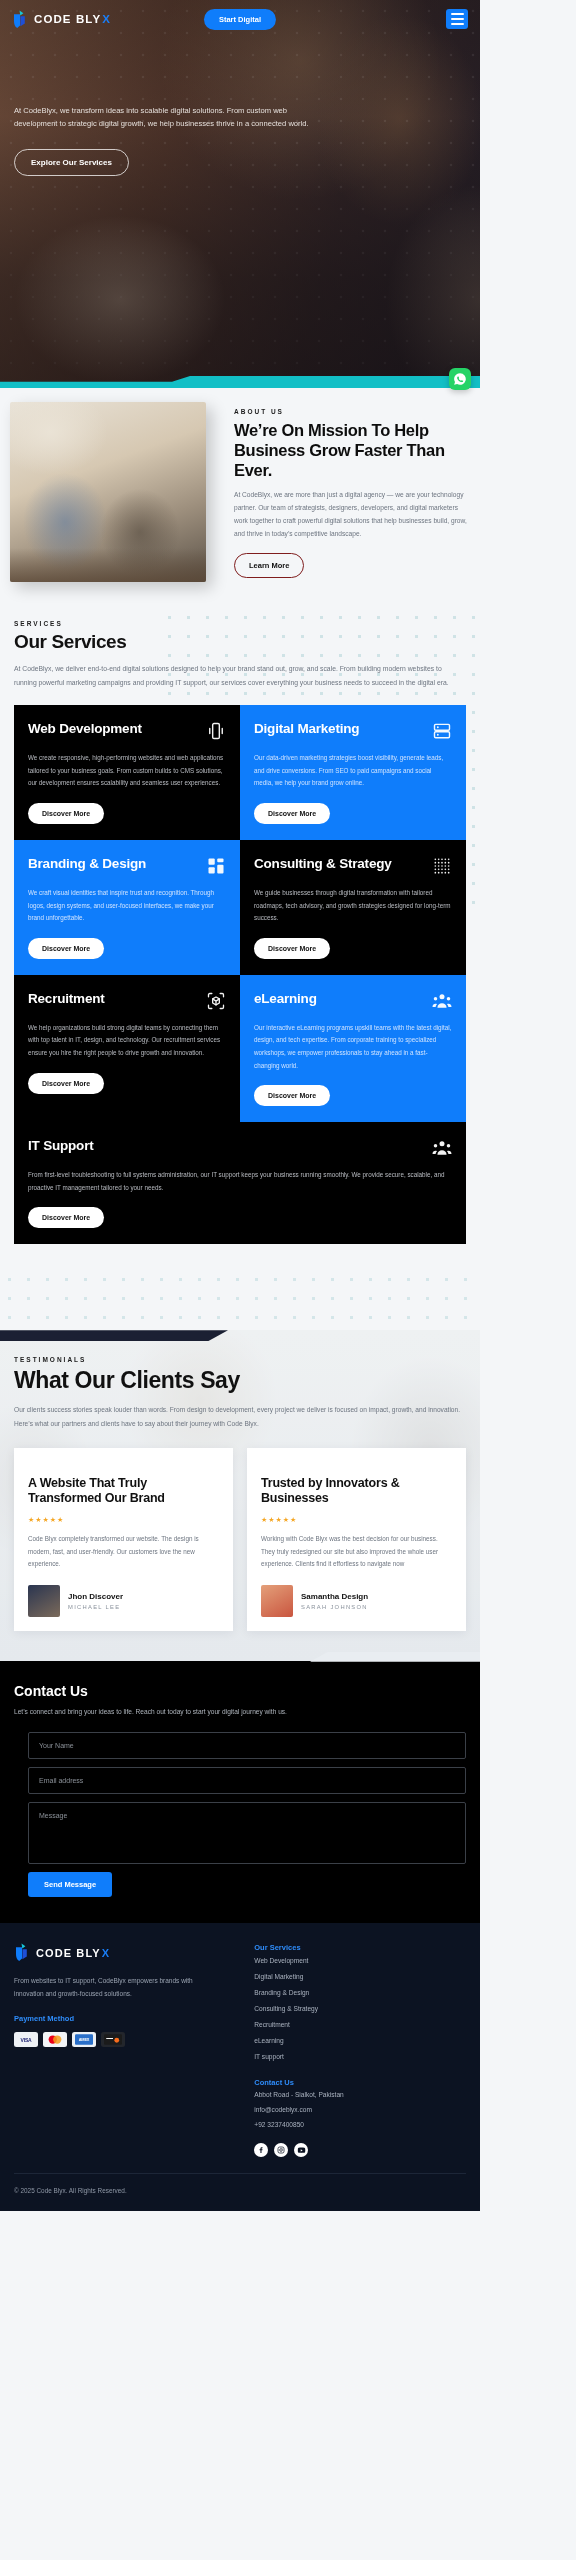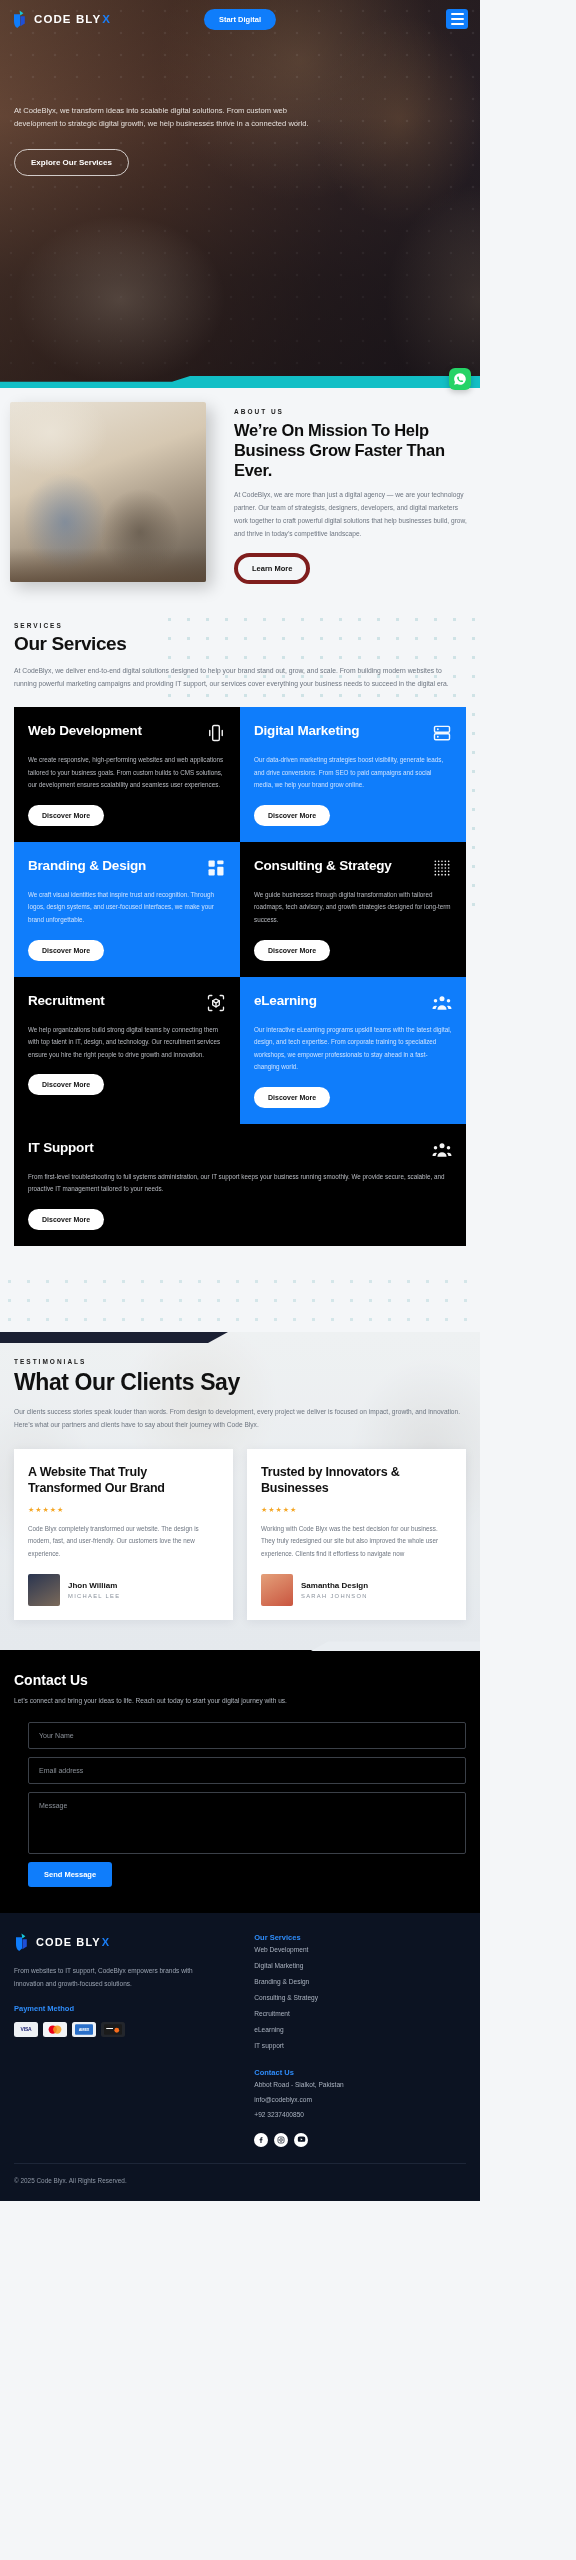--- a/index.html
+++ b/index.html
@@ -110,21 +110,21 @@
   .eyebrow {
     font-size:6.5px; font-weight:700; letter-spacing:2px; color:#1b1b1b;
     text-transform:uppercase;
   }
   .about-h2 {
     font-size:16.5px; line-height:1.22; font-weight:700; margin-top:5px;
     letter-spacing:-.3px; color:#0d0d0d;
   }
   .about-p { font-size:6.6px; line-height:1.95; color:#6d7580; margin-top:9px; }
   .learn-btn {
-    margin-top:12px; display:inline-block; border:4px solid #7f1d1d;
+    margin-top:12px; display:inline-block; border:1px solid #7f1d1d;
     background:transparent; color:#111; border-radius:18px;
     font-size:7.5px; font-weight:700; padding:7px 14px; cursor:pointer;
     font-family:inherit;
   }
 
   
   .services { position:relative; background:#f4f6f8; padding:12px 14px 26px; }
   .dotgrid {
     position:absolute; left:160px; right:0; top:0; height:300px; z-index:0;
     background-image:radial-gradient(#cfe3e6 1.6px, transparent 1.8px);
@@ -171,21 +171,21 @@
   }
   .notch {
     position:absolute; left:0; top:0; height:11px; width:228px; background:#1b2033;
     clip-path:polygon(0 0, 228px 0, 208px 100%, 0 100%);
   }
   .testi-inner { position:relative; z-index:3; }
   .testi-h2 { font-size:23px; font-weight:700; margin-top:4px; letter-spacing:-.4px; }
   .testi-p { font-size:6.6px; line-height:2.0; color:#6d7580; margin-top:9px; max-width:450px; }
   .testi-cards { display:grid; grid-template-columns:1fr 1fr; gap:14px; margin-top:18px; }
   .tcard { background:#fff; padding:16px 14px 14px; box-shadow:0 2px 10px rgba(20,30,50,.07); }
-  .tcard-title { font-size:12.5px; font-weight:700; line-height:1.25; letter-spacing:-.2px; }
+  .tcard-title { font-size:12.5px; font-weight:700; line-height:1.25; letter-spacing:-.2px;margin-top:12px; }
   .stars { color:#f5a623; font-size:7px; letter-spacing:1px; margin-top:9px; }
   .tcard-body { font-size:6.3px; line-height:2.0; color:#6d7580; margin-top:9px; }
   .tperson { display:flex; align-items:center; gap:8px; margin-top:14px; }
   .tavatar {
     width:32px; height:32px; flex:none; border-radius:2px;
     background:linear-gradient(150deg,#2a3550,#7b6a5a);
   }
   .tavatar.f { background:linear-gradient(150deg,#e4a07a,#c9553f); }
   .tname { font-size:8px; font-weight:700; }
   .trole { font-size:5.8px; letter-spacing:1.3px; color:#8a929c; margin-top:3px; text-transform:uppercase; }
@@ -460,21 +460,21 @@
       <p class="testi-p">Our clients success stories speak louder than words. From design to development, every project we deliver is focused on impact, growth, and innovation. Here’s what our partners and clients have to say about their journey with Code Blyx.</p>
 
       <div class="testi-cards">
         <div class="tcard">
           <div class="tcard-title">A Website That Truly Transformed Our Brand</div>
           <div class="stars">★★★★★</div>
           <p class="tcard-body">Code Blyx completely transformed our website. The design is modern, fast, and user-friendly. Our customers love the new experience.</p>
           <div class="tperson">
             <div class="tavatar"></div>
             <div>
-              <div class="tname">Jhon William</div>
+              <div class="tname">Jhon Discover</div>
               <div class="trole">MICHAEL LEE</div>
             </div>
           </div>
         </div>
 
         <div class="tcard">
           <div class="tcard-title">Trusted by Innovators &amp; Businesses</div>
           <div class="stars">★★★★★</div>
           <p class="tcard-body">Working with Code Blyx was the best decision for our business. They truly redesigned our site but also improved the whole user experience. Clients find it effortless to navigate now</p>
           <div class="tperson">

